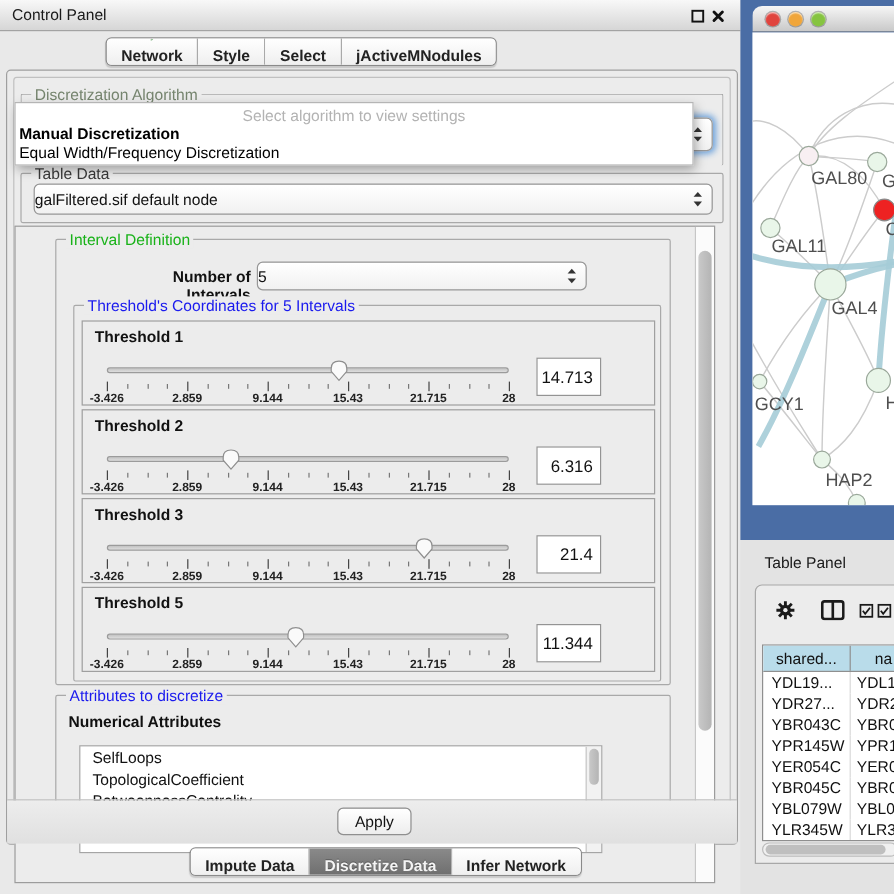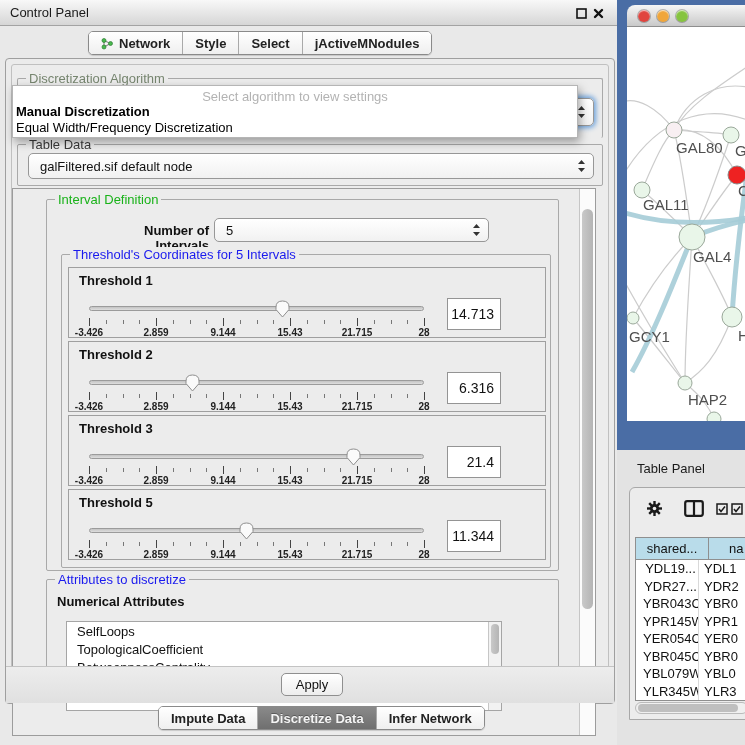--- a/index.html
+++ b/index.html
@@ -10,23 +10,23 @@
 
   
   #cp-titlebar { left:0; top:0; width:617px; height:26px;
     background:linear-gradient(#f8f8f8,#d6d6d6); border-bottom:1px solid #a3a3a3; }
   #cp-title { left:10px; top:5px; font-size:13px; color:#1a1a1a; }
   .tb-icon { top:7px; width:13px; height:13px; cursor:pointer; }
 
   
   .segctl { position:absolute; display:flex; height:24px; border:1px solid #8a8a8a;
     border-radius:5px; overflow:hidden; background:#fff; box-shadow:0 1px 1px rgba(0,0,0,.15); }
-  .seg { display:flex; align-items:center; justify-content:space-between; gap:5px;
+  .seg { display:flex; align-items:center; justify-content:flex-end; gap:5px;
     font-size:13px; font-weight:600; color:#222; padding:0 12px;
-    background:linear-gradient(#ffffff,#efefef); border-right:1px solid #a9a9a9; cursor:pointer; white-space:nowrap; }
+    background:linear-gradient(#ffffff,#efefef); border-right:1px solid #a9a9a9; cursor:pointer; white-space:nowrap;flex-direction:column; }
   .seg:last-child { border-right:none; }
   .seg.selected { background:linear-gradient(#8a8a8a, var(--selected-tab-bg,#6f6f6f));
     color:#f4f4f4; text-shadow:0 -1px 0 rgba(0,0,0,.3); }
 
   
   #outer-panel { left:5px; top:58px; width:610px; height:646px; background:#ebebeb;
     border:1px solid #9f9f9f; border-radius:4px; }
   #inner-panel { left:11px; top:64px; width:598px; height:636px; background:#ececec;
     border:1px solid #c0c0c0; border-radius:3px; }
 
@@ -34,21 +34,21 @@
   .group-title { position:absolute; top:-8px; left:8px; background:#ececec;
     padding:0 3px; font-size:13px; }
   .gt-green { color:var(--group-title-green,#19b219); }
   .gt-blue  { color:var(--group-title-blue,#1a1aee); }
   .gt-gray  { color:#3a3a3a; }
   .gt-faded { color:#76856f; }
 
   
   .combo { position:absolute; background:linear-gradient(#ffffff,#f1f1f1);
     border:1px solid #979797; border-radius:5px; font-size:13px;
-    display:flex; align-items:center; padding-left:11px; cursor:pointer;
+    display:flex; align-items:center; cursor:pointer;
     box-shadow:inset 0 1px 0 #fff; }
   .combo .arrows { position:absolute; right:7px; top:50%; transform:translateY(-50%); }
   #algo-combo-hidden { box-shadow:0 0 5px 2px var(--focus-ring,#6ea3dc), inset 0 1px 0 #fff; z-index:5; }
 
   
   #algo-popup { left:12px; top:85px; width:566px; height:53px; background:#fff;
     border:1px solid #b5b5b5; box-shadow:2px 4px 9px rgba(0,0,0,.35); z-index:10; }
   #algo-popup .prompt { position:absolute; top:3px; left:0; width:100%; text-align:center;
     color:#b3b3b3; font-size:13px; }
   .popup-item { position:absolute; left:3px; font-size:13px; color:#000; cursor:pointer; white-space:nowrap; }
@@ -108,21 +108,21 @@
     background:#ececec; border:1px solid #a8a8a8; border-radius:6px 0 0 0; }
   .tool-icon { position:absolute; cursor:pointer; }
   #tp-table { position:absolute; left:5px; top:49px; width:113px; height:164px;
     background:#fff; border:1px solid #8f8f8f; overflow:hidden; }
   #tp-header { display:flex; height:22px; border-bottom:1px solid #8f8f8f;
     background:var(--table-header-blue,#b9dcea); }
   .hcell { font-size:13px; line-height:21px; text-align:center; }
   .hcell1 { width:73px; border-right:1px solid #8f8f8f; }
   .hcell2 { flex:1; text-align:left; padding-left:20px; }
   .trow { display:flex; height:17.5px; font-size:13px; line-height:17px; cursor:default; }
-  .tcell1 { width:63px; padding-left:7px; border-right:1px solid #d9d9d9; overflow:hidden; white-space:nowrap;text-align:center; }
+  .tcell1 { width:73px; padding-left:7px; border-right:1px solid #d9d9d9; overflow:hidden; white-space:nowrap; }
   .tcell2 { flex:1; padding-left:5px; overflow:hidden; white-space:nowrap; }
   #tp-hscroll { position:absolute; left:5px; top:214px; width:113px; height:12px;
     background:#f0f0f0; border:1px solid #bbb; border-radius:6px; }
   #tp-hthumb { position:absolute; left:2px; top:1px; width:100px; height:8px;
     background:#bfbfbf; border-radius:5px; }
 </style>
 </head>
 <body>
 
 <div id="stage">

